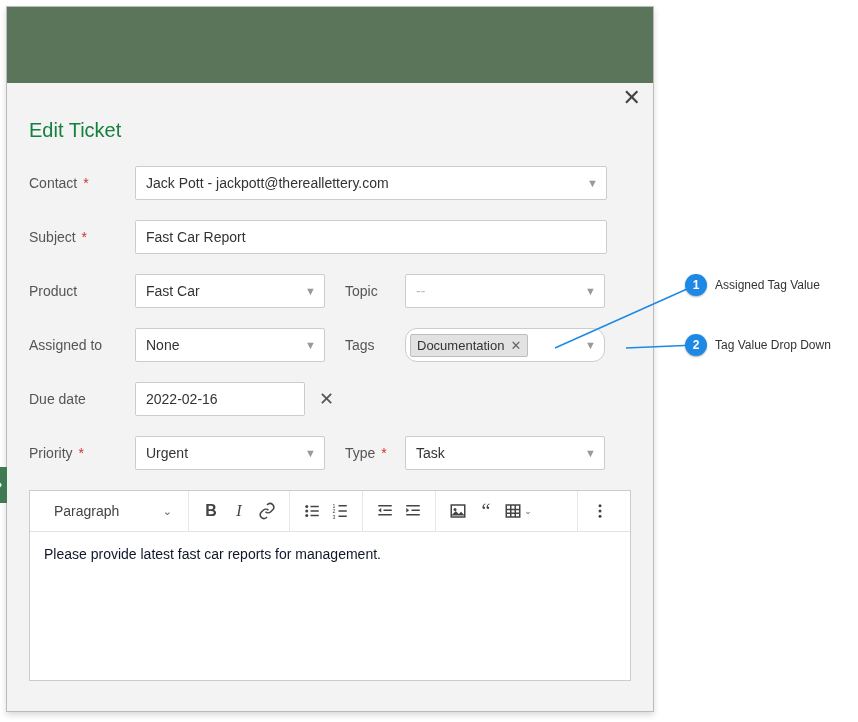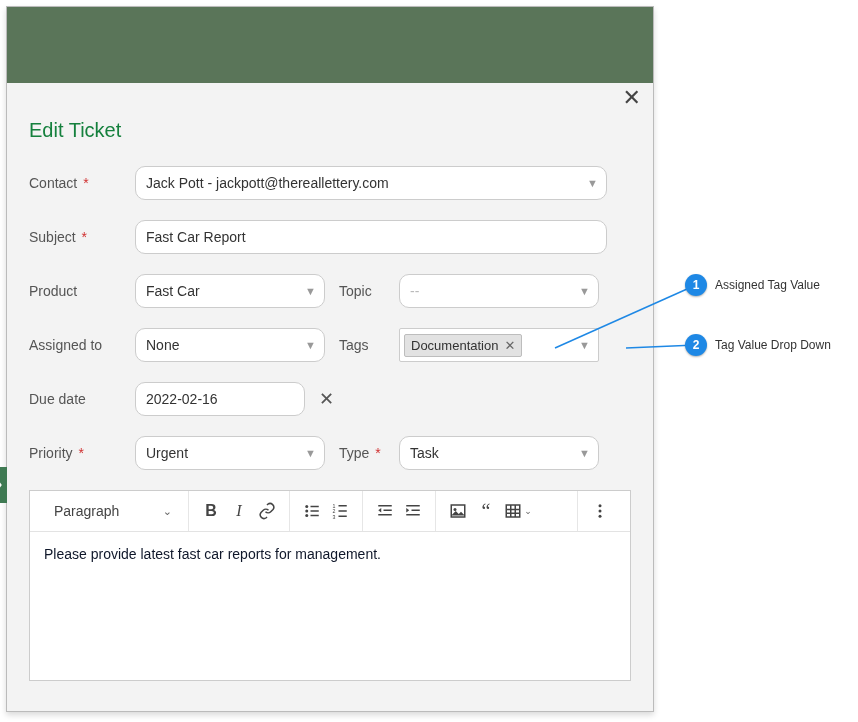--- a/index.html
+++ b/index.html
@@ -8,31 +8,31 @@
 .header-band{position:absolute;left:0;top:0;right:0;height:76px;background:#5a7559}
 .content{position:absolute;left:0;right:0;top:76px;bottom:0;padding:18px 22px 0 22px;box-sizing:border-box}
 .close-x{position:absolute;right:6px;top:-4px;font-size:22px;color:#444;cursor:pointer;padding:6px}
 .title{font-size:20px;color:#15803d;margin:18px 0 24px 0}
 .row{display:flex;align-items:center;margin-bottom:20px}
 .label{width:106px;flex:none;color:#555;font-size:14px}
 .req{color:#d03030;margin-left:2px}
 .half-row{display:flex;align-items:center;margin-bottom:20px;gap:0}
 .col{display:flex;align-items:center}
 .col .label{width:106px}
-.col2 .label{width:60px;margin-left:14px}
-.control{position:relative;height:34px;background:#fff;border:1px solid #ccc;border-radius:10px;display:flex;align-items:center;padding:0 32px 0 10px;box-sizing:border-box;color:#333;cursor:pointer}
+.col2 .label{width:60px;margin-left:20px}
+.control{position:relative;height:34px;background:#fff;border:1px solid #ccc;border-radius:2px;display:flex;align-items:center;padding:0 32px 0 10px;box-sizing:border-box;color:#333;cursor:pointer}
 .control.text{cursor:text}
 .control .caret{position:absolute;right:8px;top:50%;transform:translateY(-50%);color:#999;font-size:11px;pointer-events:none}
 .control.placeholder{color:#bbb}
 .w-full{width:472px}
 .w-190{width:190px}
 .w-200{width:200px}
 .w-170{width:170px}
 .clear-x{font-size:18px;color:#555;margin-left:10px;cursor:pointer;padding:4px}
-.tag-box{position:relative;height:34px;background:#fff;border:1px solid #ccc;border-radius:2px;display:flex;align-items:center;padding:0 32px 0 4px;box-sizing:border-box;cursor:pointer;width:200px}
+.tag-box{position:relative;height:34px;background:#fff;border:1px solid #ccc;border-radius:12px;display:flex;align-items:center;padding:0 32px 0 4px;box-sizing:border-box;cursor:pointer;width:200px}
 .tag-box .caret{position:absolute;right:8px;top:50%;transform:translateY(-50%);color:#999;font-size:11px}
 .tag-chip{background:#e2e2e2;border:1px solid #bdbdbd;border-radius:2px;padding:3px 6px;display:inline-flex;align-items:center;font-size:13px;color:#333}
 .tag-chip .chip-x{margin-left:6px;color:#666;cursor:pointer;font-size:13px}
 .side-handle{position:absolute;left:-24px;top:460px;width:24px;height:36px;background:#3f7a53;border-radius:3px 0 0 3px;display:flex;align-items:center;justify-content:center;color:#fff;font-size:14px}
 
 .editor-wrap{border:1px solid #ccc;background:#fff;margin-top:6px}
 .toolbar{height:40px;border-bottom:1px solid #e3e3e3;display:flex;align-items:center;padding:0 8px;gap:0}
 .tgroup{display:flex;align-items:center;height:100%;padding:0 8px}
 .tgroup+.tgroup{border-left:1px solid #e6e6e6}
 .para-select{width:118px;height:28px;border:none;background:transparent;display:flex;align-items:center;justify-content:space-between;padding:0 8px;color:#444;font-size:14px;cursor:pointer}

